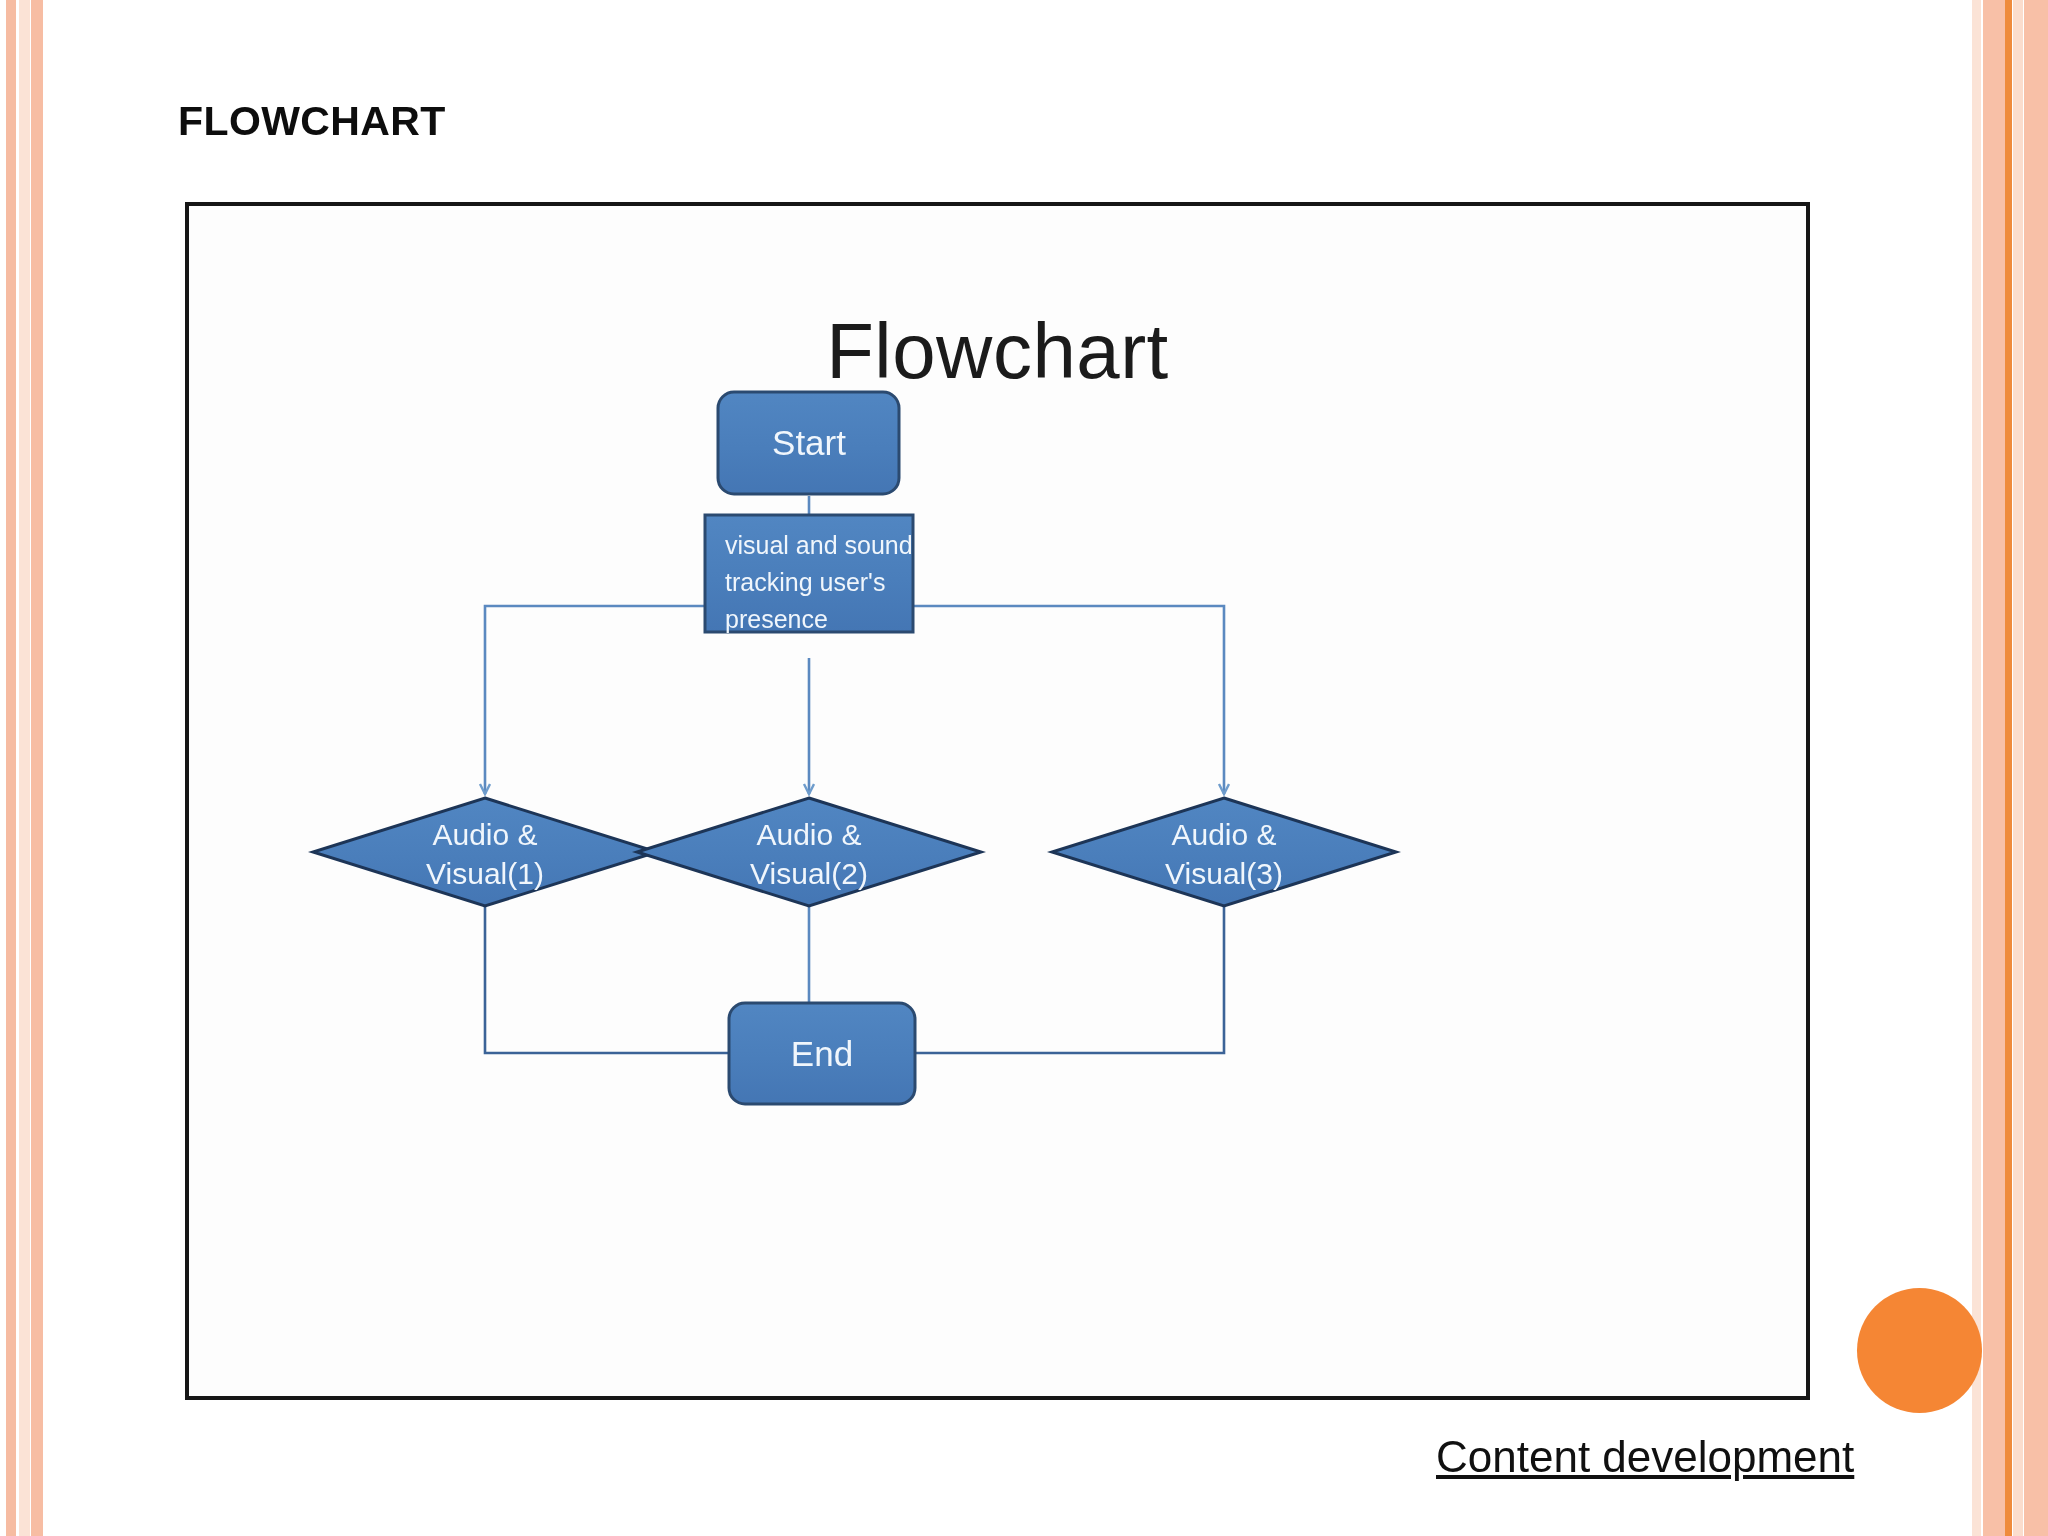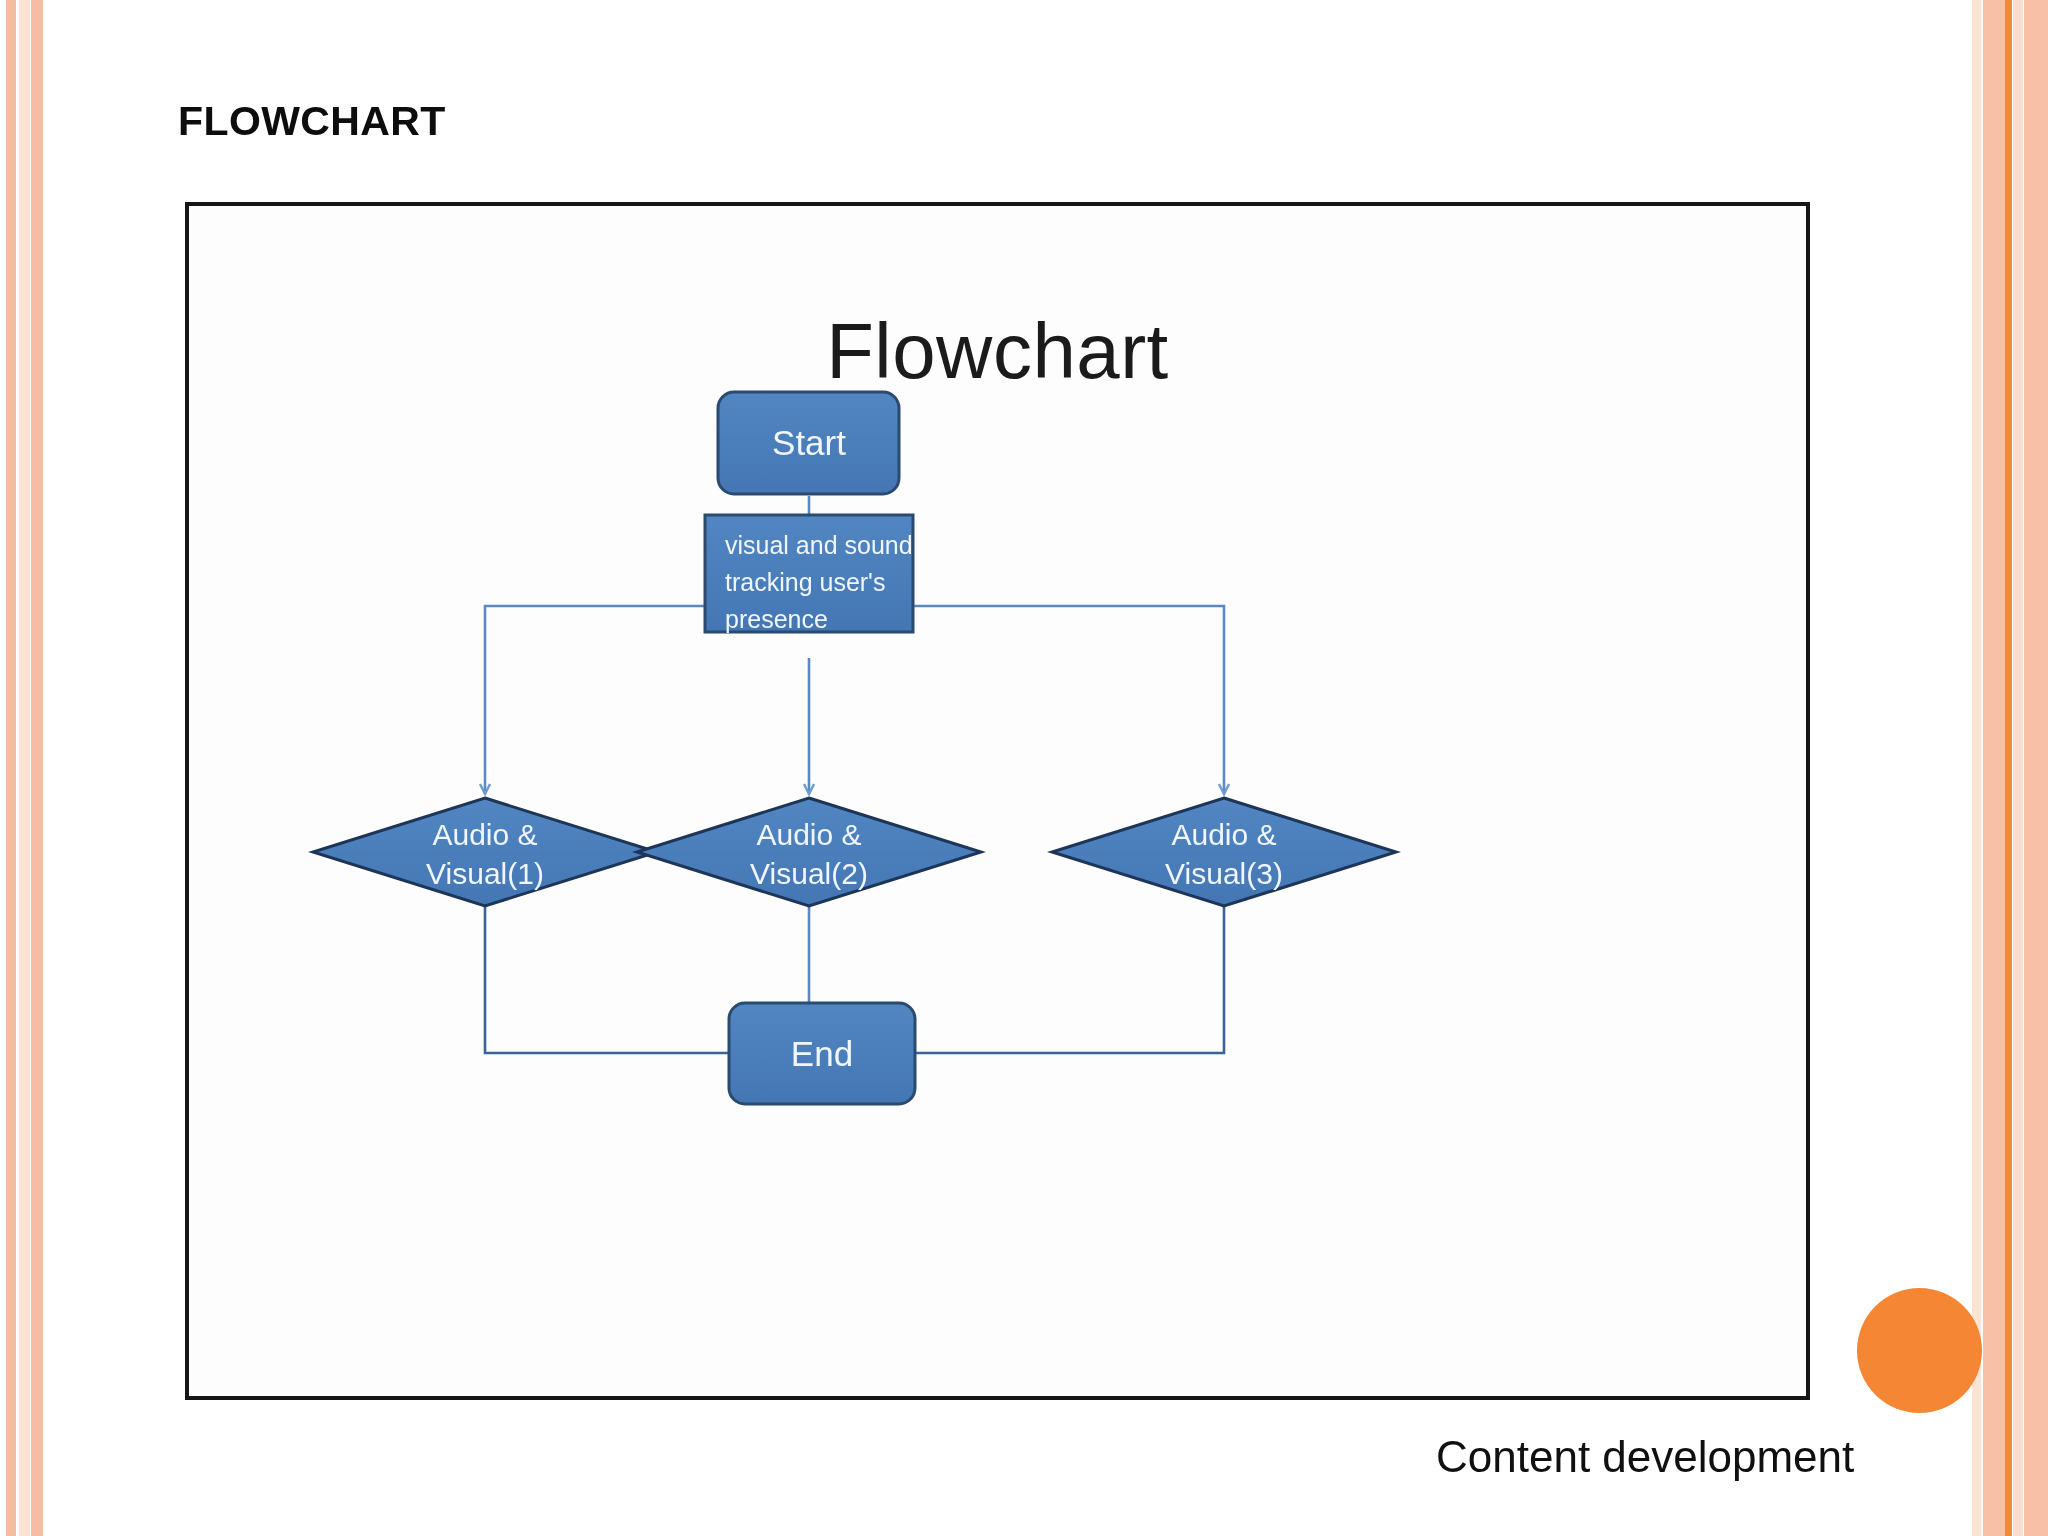--- a/index.html
+++ b/index.html
@@ -91,20 +91,21 @@
     background: #f58634;
   }
 
   .footer-text {
     position: absolute;
     left: 1436px;
     top: 1432px;
     font-size: 44px;
     color: #101010;
     white-space: nowrap;
+    text-decoration: underline;
   }
 </style>
 </head>
 <body>
 
 <div class="stripe stripe-l1"></div>
 <div class="stripe stripe-l2"></div>
 <div class="stripe stripe-l3"></div>
 
 <div class="stripe stripe-r1"></div>

